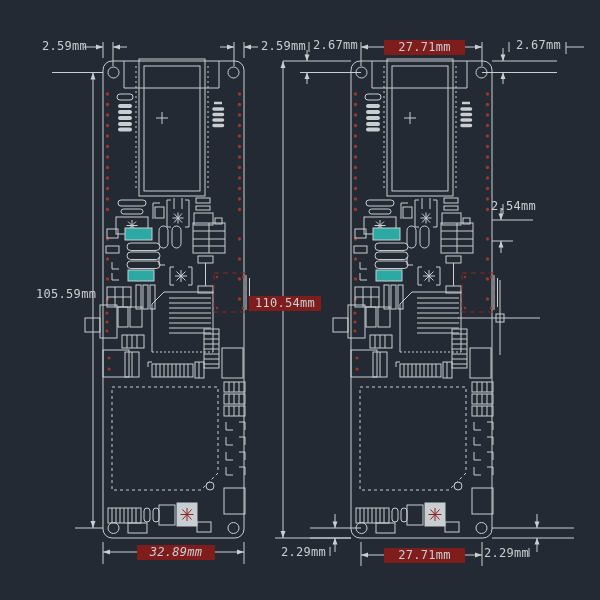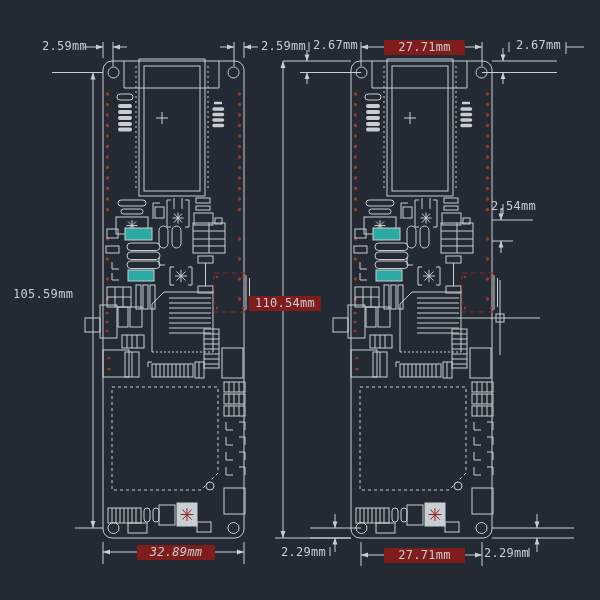--- a/index.html
+++ b/index.html
@@ -181,21 +181,21 @@
     M503,61 L500.5,54.5 L505.5,54.5 Z M503,72.5 L500.5,79 L505.5,79 Z
     M501,220 L498.5,213.5 L503.5,213.5 Z M501,241 L498.5,247.5 L503.5,247.5 Z
     M283,61 L280.5,68 L285.5,68 Z M283,538 L280.5,531 L285.5,531 Z
     M335,528 L332.5,521.5 L337.5,521.5 Z M335,538 L332.5,544.5 L337.5,544.5 Z
     M361,555 L368,552.5 L368,557.5 Z M482,555 L475,552.5 L475,557.5 Z
     M537,528 L534.5,521.5 L539.5,521.5 Z M537,538 L534.5,544.5 L539.5,544.5 Z"></path>
 </svg>
 
 <div class="dim-label" style="left:42px;top:40px;">2.59mm</div>
 <div class="dim-label" style="left:261px;top:40px;">2.59mm</div>
-<div class="dim-label" style="left:13px;top:288px;">105.59mm</div>
+<div class="dim-label" style="left:36px;top:288px;">105.59mm</div>
 <div class="dim-label break" style="left:137px;top:545px;width:72px;font-style:italic;">32.89mm</div>
 
 <div class="dim-label" style="left:313px;top:39px;">2.67mm</div>
 <div class="dim-label break" style="left:384px;top:40px;width:75px;">27.71mm</div>
 <div class="dim-label" style="left:516px;top:39px;">2.67mm</div>
 <div class="dim-label" style="left:491px;top:200px;">2.54mm</div>
 <div class="dim-label break" style="left:249px;top:296px;width:66px;">110.54mm</div>
 <div class="dim-label" style="left:281px;top:546px;">2.29mm</div>
 <div class="dim-label break" style="left:384px;top:548px;width:75px;">27.71mm</div>
 <div class="dim-label" style="left:484px;top:547px;">2.29mm</div>

